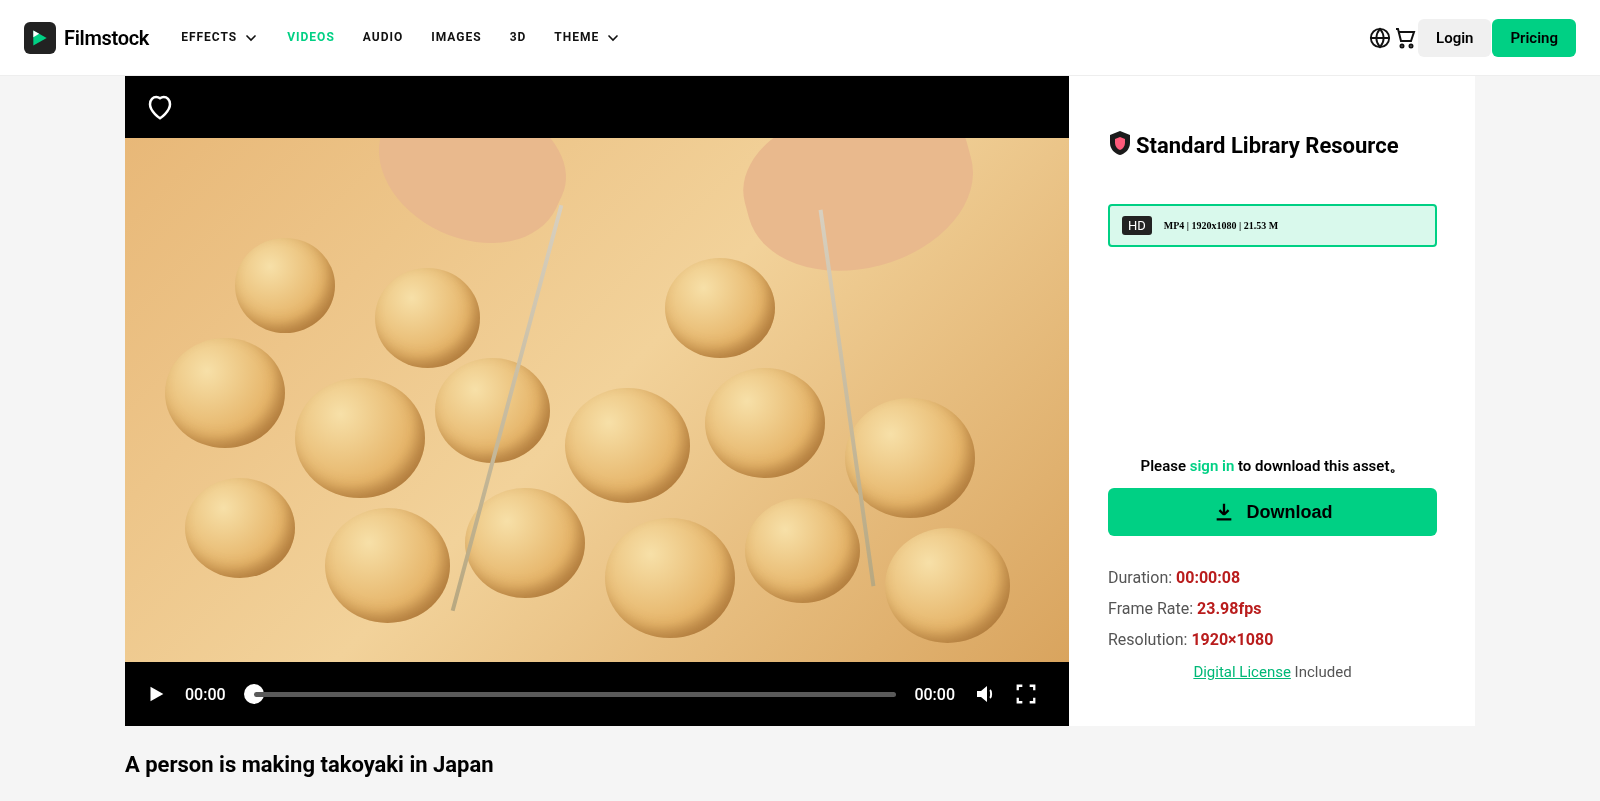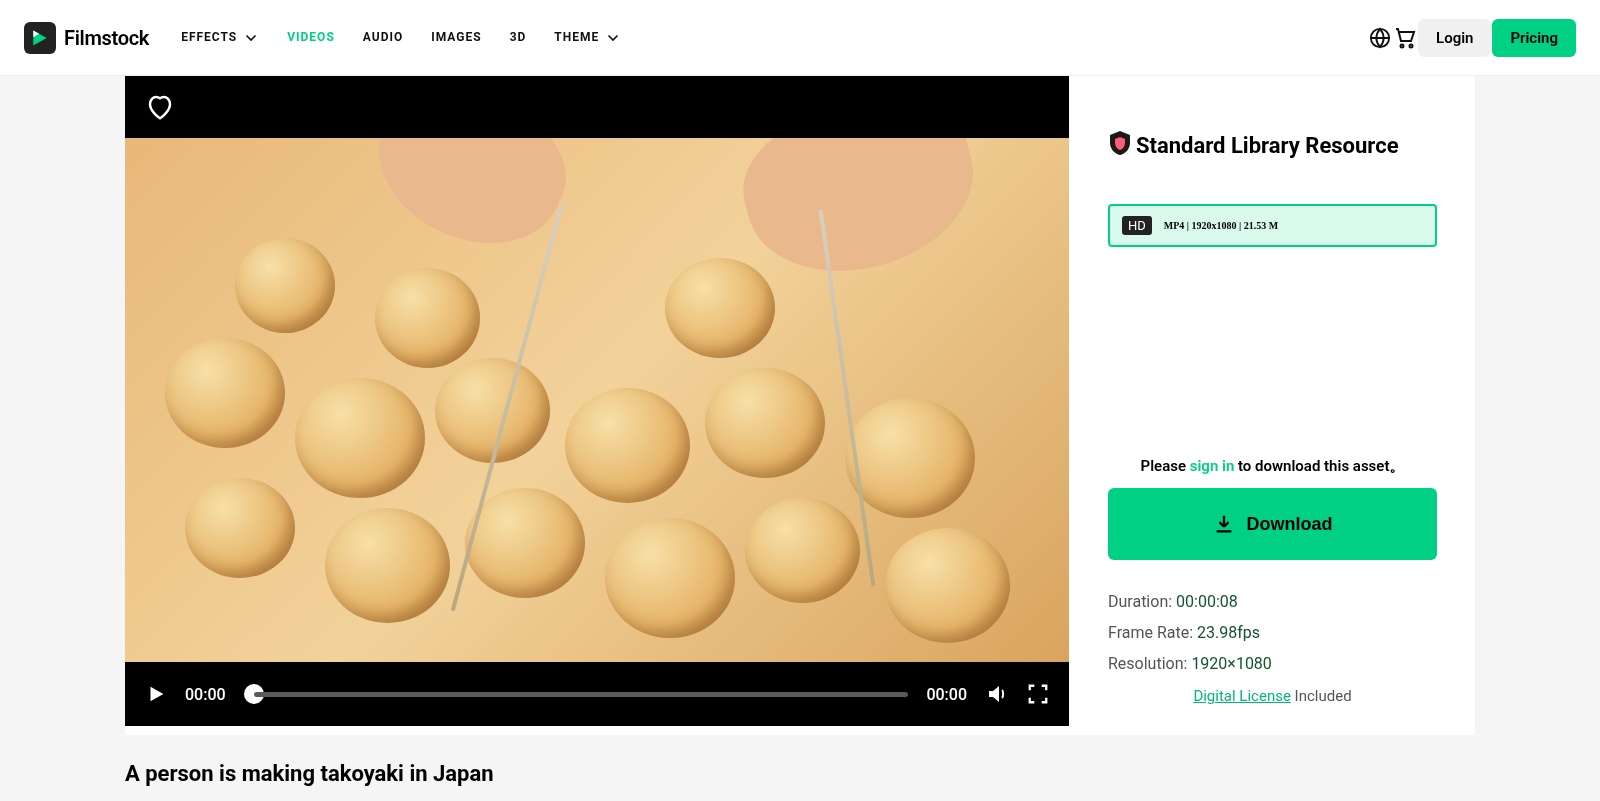--- a/index.html
+++ b/index.html
@@ -17,42 +17,42 @@
 .pricing-btn { background: #00d084; color: #000; border-radius: 6px; padding: 10px 18px; font-weight: 600; font-size: 15px; cursor: pointer; }
 
 .page { max-width: 1350px; margin: 0 auto; padding: 0 0 40px 0; }
 .main-row { display: flex; gap: 0; background: #fff; }
 .player-col { flex: 1; min-width: 0; }
 .player { position: relative; background: #000; width: 944px; height: 650px; }
 .favorite-icon { position: absolute; top: 16px; left: 20px; z-index: 2; cursor: pointer; }
 .video-frame { position: absolute; top: 62px; left: 0; right: 0; bottom: 64px; background: linear-gradient(135deg, #e8b878 0%, #f2d29a 50%, #d9a45e 100%); overflow: hidden; }
 .food-blob { position: absolute; border-radius: 50%; background: radial-gradient(circle at 35% 30%, #f7e0a8, #e6b56a 60%, #b87d3a 100%); box-shadow: inset -6px -8px 14px rgba(120,70,20,0.35); }
 .hand { position: absolute; background: #e9b98d; border-radius: 40% 40% 50% 50%; }
-.controls { position: absolute; left: 0; right: 0; bottom: 0; height: 64px; background: #000; display: flex; align-items: center; padding: 0 20px; gap: 18px; color: #fff; }
+.controls { position: absolute; left: 0; right: 12px; bottom: 0; height: 64px; background: #000; display: flex; align-items: center; padding: 0 20px; gap: 18px; color: #fff; }
 .time-text { font-size: 16px; font-weight: 500; }
 .progress-wrap { flex: 1; display: flex; align-items: center; gap: 0; }
 .progress-knob { width: 20px; height: 20px; background: #fff; border-radius: 50%; }
 .progress-track { flex: 1; height: 5px; background: #5a5a5a; border-radius: 3px; margin-left: -10px; }
 .ctrl-icon { cursor: pointer; display: flex; align-items: center; }
 
 .info-col { width: 405px; padding: 54px 38px 30px 38px; }
 .resource-title-row { display: flex; align-items: center; gap: 4px; margin-bottom: 44px; }
 .resource-title { font-size: 22px; font-weight: 700; }
 .format-card { border: 2px solid #00d084; background: #d9f9ec; border-radius: 4px; padding: 10px 12px; display: flex; align-items: center; gap: 12px; }
 .hd-badge { background: #222; color: #fff; font-size: 13px; font-weight: 400; padding: 2px 6px; border-radius: 3px; }
 .format-text { font-size: 10px; font-weight: 600; font-family: Georgia, serif; }
 
 .signin-row { text-align: center; font-size: 15px; font-weight: 600; margin-top: 210px; margin-bottom: 12px; }
 .signin-link { color: #00d084; cursor: pointer; text-align: center; }
-.download-btn { width: 100%; background: #00d084; color: #000; border: none; border-radius: 6px; height: 72px; display: flex; align-items: center; justify-content: center; gap: 12px; font-size: 18px; font-weight: 700; cursor: pointer; }
+.download-btn { width: 100%; background: #00d084; color: #000; border: none; border-radius: 6px; height: 48px; display: flex; align-items: center; justify-content: center; gap: 12px; font-size: 18px; font-weight: 700; cursor: pointer; }
 
 .meta-list { margin-top: 32px; }
 .meta-row { font-size: 16px; margin-bottom: 12px; }
 .meta-label { color: #555; }
-.meta-val { font-weight: 400; color: #14532d; }
+.meta-val { font-weight: 700; color: #b91c1c; }
 .license-row { text-align: center; font-size: 15px; color: #555; margin-top: 14px; }
 .license-link { color: #00b877; text-decoration: underline; cursor: pointer; }
 
 .video-title { font-size: 22px; font-weight: 700; padding: 26px 0 0 0; }
 </style>
 </head>
 <body>
 
 <div class="header">
   <div class="logo-wrap">

